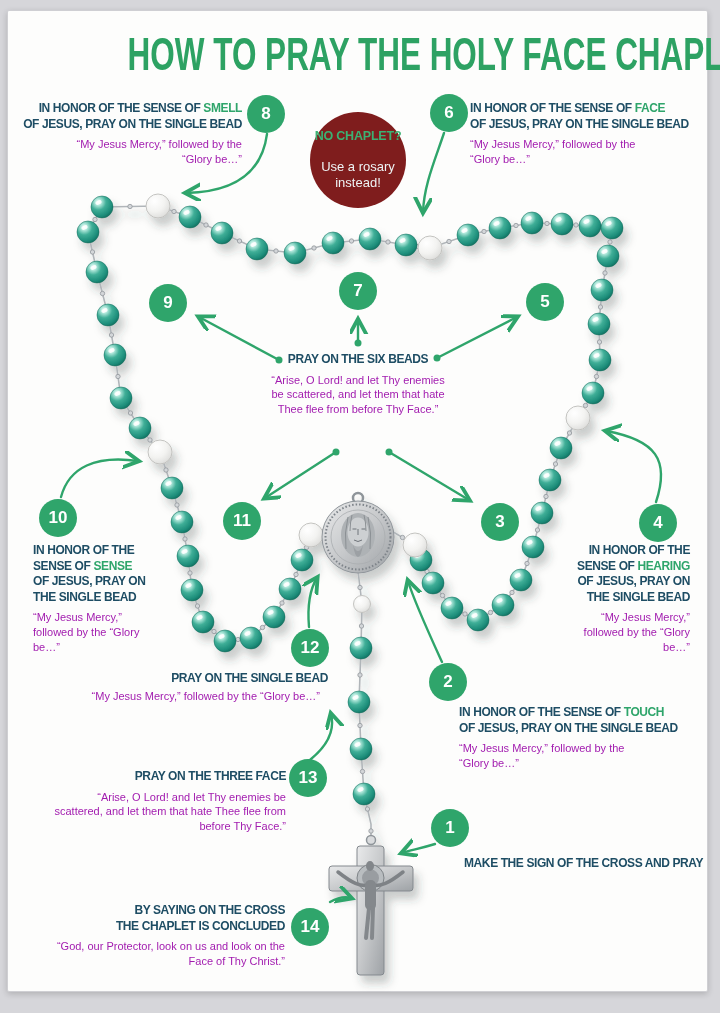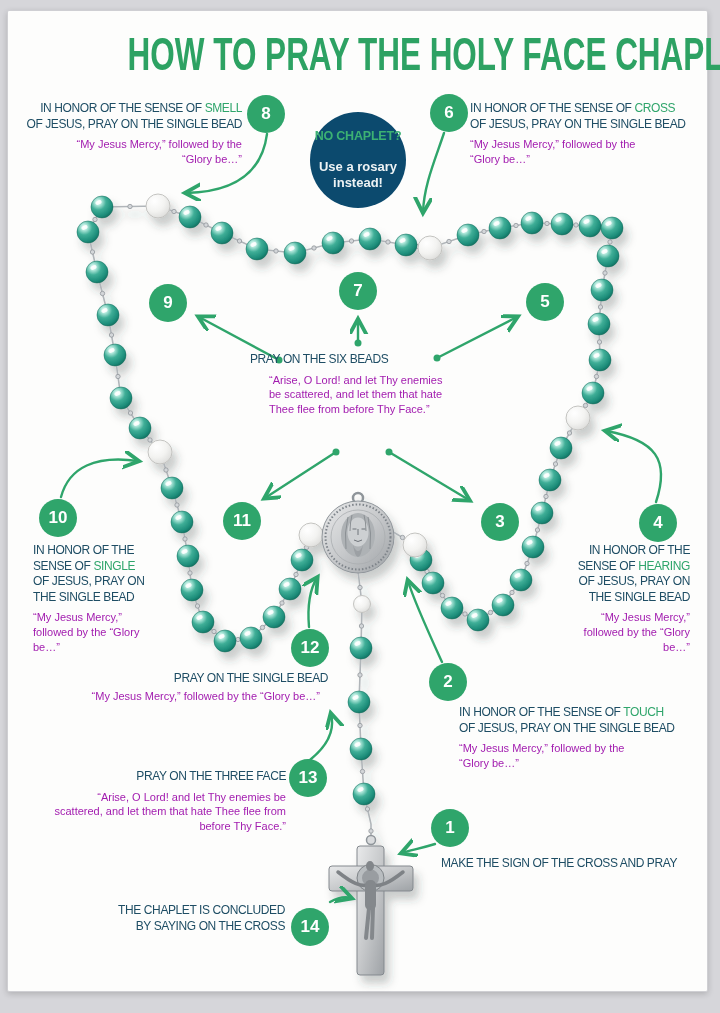--- a/index.html
+++ b/index.html
@@ -20,35 +20,35 @@
   }
   svg.layer{position:absolute;left:0;top:0;z-index:2;}
   svg.arrowlayer{position:absolute;left:0;top:0;z-index:3;}
   .badge{
     position:absolute;width:38px;height:38px;border-radius:50%;
     background:#2fa56b;color:#ffffff;font-weight:bold;font-size:17px;
     display:flex;align-items:center;justify-content:center;z-index:5;
   }
   .nochaplet{
     position:absolute;left:310px;top:112px;width:96px;height:96px;border-radius:50%;
-    background:#0c4a6e;display:flex;flex-direction:column;align-items:center;justify-content:center;
+    background:#7f1d1d;display:flex;flex-direction:column;align-items:center;justify-content:center;
     text-align:center;z-index:5;
   }
   .nc-h{color:#3cb173;font-weight:bold;font-size:12.5px;letter-spacing:-0.2px;}
-  .nc-b{color:#eef3f4;font-size:13px;line-height:1.25;width:82px;margin-top:16px;font-weight:bold;}
+  .nc-b{color:#eef3f4;font-size:13px;line-height:1.25;width:82px;margin-top:16px;}
   .tb{position:absolute;z-index:4;}
   .tb .h{
-    font-weight:normal;font-size:12px;letter-spacing:-0.4px;color:#1e4d64;
+    font-weight:bold;font-size:12px;letter-spacing:-0.4px;color:#1e4d64;
     line-height:1.3;white-space:nowrap;
   }
   .hl{color:#2fa56b;}
   .tb .b{font-size:11px;color:#a21caf;line-height:1.33;margin-top:5px;}
   .right{text-align:right;}
   .left{text-align:left;}
-  .center{}
+  .center{text-align:center;}
   .right .b{margin-left:auto;}
   .center .b{margin-left:auto;margin-right:auto;}
 </style>
 </head>
 <body>
 
 <div class="card"></div>
 
 <h1 class="title">HOW TO PRAY THE HOLY FACE CHAPLET</h1>
 
@@ -323,33 +323,33 @@
   <div class="nc-b">Use a rosary instead!</div>
 </div>
 
 <div class="tb right" style="left:12px;top:101px;width:230px">
   <div class="h"><span>IN HONOR OF THE SENSE OF </span><span class="hl">SMELL</span></div>
   <div class="h"><span>OF JESUS, PRAY ON THE SINGLE BEAD</span></div>
   <div class="b" style="width:176px">“My Jesus Mercy,” followed by the “Glory be…”</div>
 </div>
 
 <div class="tb left" style="left:470px;top:101px;width:230px">
-  <div class="h"><span>IN HONOR OF THE SENSE OF </span><span class="hl">CROSS</span></div>
+  <div class="h"><span>IN HONOR OF THE SENSE OF </span><span class="hl">FACE</span></div>
   <div class="h"><span>OF JESUS, PRAY ON THE SINGLE BEAD</span></div>
   <div class="b" style="width:176px">“My Jesus Mercy,” followed by the “Glory be…”</div>
 </div>
 
 <div class="tb center" style="left:250px;top:352px;width:216px">
   <div class="h"><span>PRAY ON THE SIX BEADS</span></div>
   <div class="b" style="width:178px">“Arise, O Lord! and let Thy enemies be scattered, and let them that hate Thee flee from before Thy Face.”</div>
 </div>
 
 <div class="tb left" style="left:33px;top:543px;width:126px">
   <div class="h"><span>IN HONOR OF THE</span></div>
-  <div class="h"><span>SENSE OF </span><span class="hl">SINGLE</span></div>
+  <div class="h"><span>SENSE OF </span><span class="hl">SENSE</span></div>
   <div class="h"><span>OF JESUS, PRAY ON</span></div>
   <div class="h"><span>THE SINGLE BEAD</span></div>
   <div class="b" style="width:118px">“My Jesus Mercy,” followed by the “Glory be…”</div>
 </div>
 
 <div class="tb right" style="left:558px;top:543px;width:132px">
   <div class="h"><span>IN HONOR OF THE</span></div>
   <div class="h"><span>SENSE OF </span><span class="hl">HEARING</span></div>
   <div class="h"><span>OF JESUS, PRAY ON</span></div>
   <div class="h"><span>THE SINGLE BEAD</span></div>
@@ -367,20 +367,21 @@
   <div class="h"><span>IN HONOR OF THE SENSE OF </span><span class="hl">TOUCH</span></div>
   <div class="h"><span>OF JESUS, PRAY ON THE SINGLE BEAD</span></div>
   <div class="b" style="width:176px">“My Jesus Mercy,” followed by the “Glory be…”</div>
 </div>
 
 <div class="tb right" style="left:40px;top:769px;width:246px">
   <div class="h"><span>PRAY ON THE THREE FACE</span></div>
   <div class="b" style="width:235px">“Arise, O Lord! and let Thy enemies be scattered, and let them that hate Thee flee from before Thy Face.”</div>
 </div>
 
-<div class="tb left" style="left:441px;top:856px;width:250px">
+<div class="tb left" style="left:464px;top:856px;width:250px">
   <div class="h"><span>MAKE THE SIGN OF THE CROSS AND PRAY</span></div>
 </div>
 
 <div class="tb right" style="left:45px;top:903px;width:240px">
+  <div class="h"><span>BY SAYING ON THE CROSS</span></div>
   <div class="h"><span>THE CHAPLET IS CONCLUDED</span></div>
-  <div class="h"><span>BY SAYING ON THE CROSS</span></div>
+  <div class="b" style="width:240px">“God, our Protector, look on us and look on the Face of Thy Christ.”</div>
 </div>
 
 </body></html>

